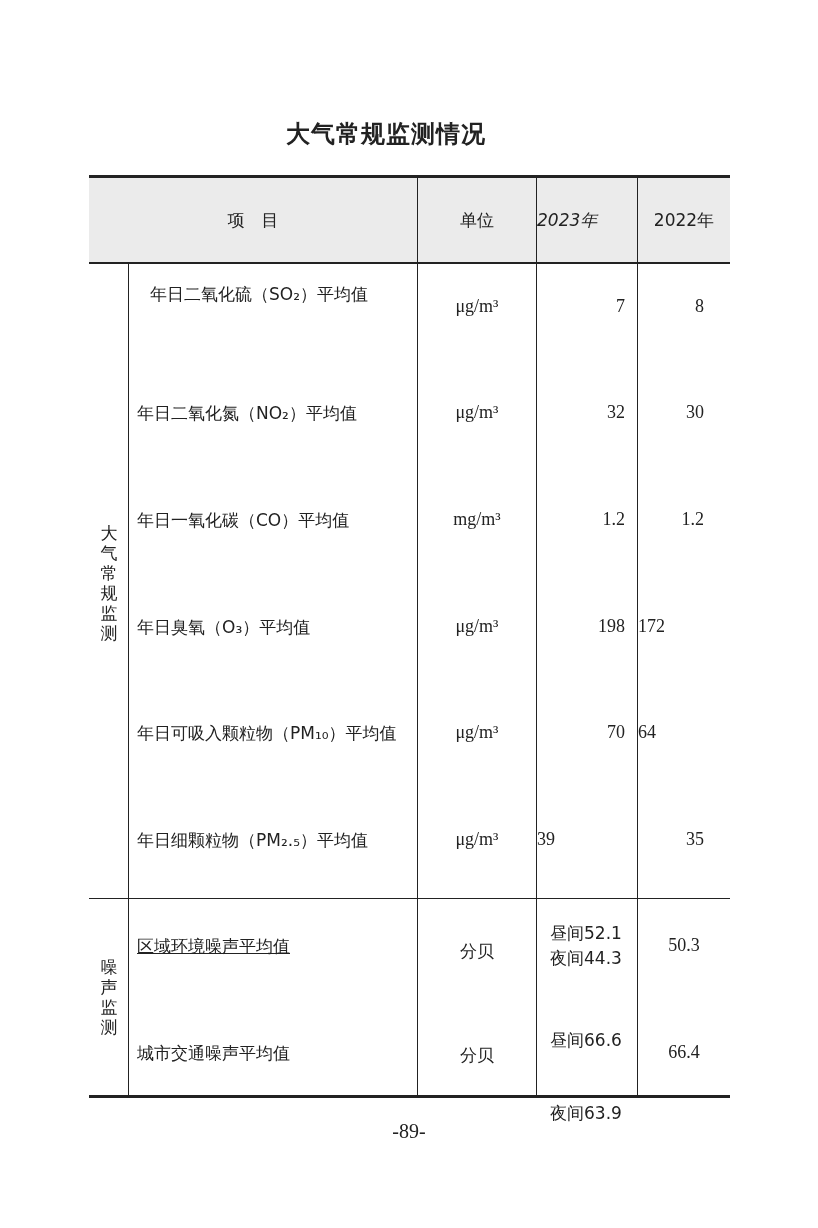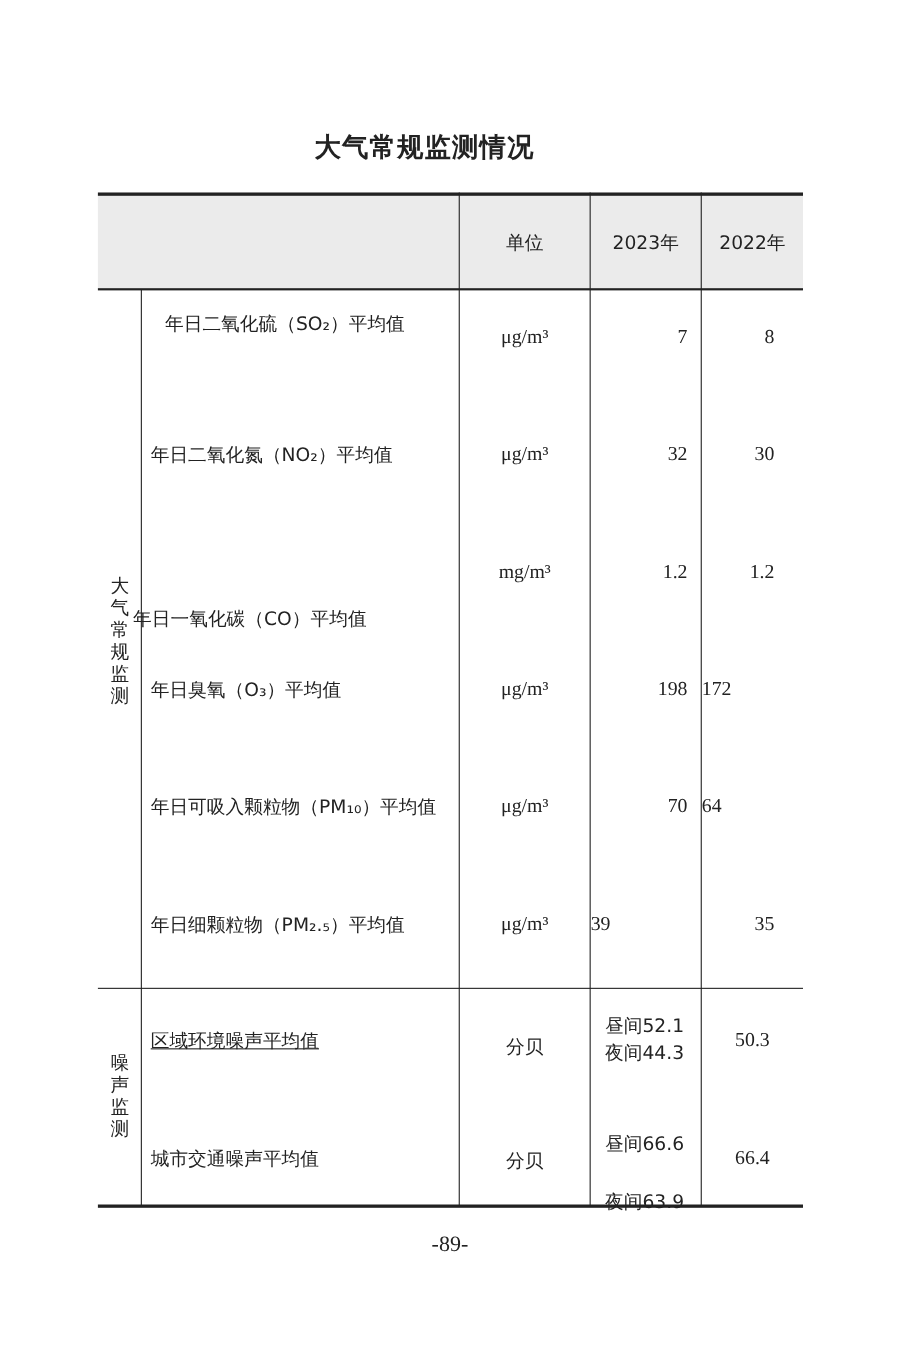--- a/index.html
+++ b/index.html
@@ -29,22 +29,23 @@
   <div class="line" style="left:0;top:0;width:641px;height:3px;"></div>
   <div class="line" style="left:0;top:87px;width:641px;height:2px;"></div>
   <div class="line" style="left:0;top:723px;width:641px;height:1px;"></div>
   <div class="line" style="left:0;top:920px;width:641px;height:3px;"></div>
 
   <div class="line" style="left:39px;top:88px;width:1px;height:833px;"></div>
   <div class="line" style="left:328px;top:0;width:1px;height:921px;"></div>
   <div class="line" style="left:447px;top:0;width:1px;height:921px;"></div>
   <div class="line" style="left:548px;top:0;width:1px;height:921px;"></div>
 
+  <div class="cell" style="left:0;width:328px;text-align:center;top:34px;">项　目</div>
   <div class="cell" style="left:329px;width:118px;text-align:center;top:34px;">单位</div>
-  <div class="cell" style="left:448px;width:100px;text-align:center;top:34px;">2023年</div>
+  <div class="cell" style="left:448px;width:100px;top:34px;font-style:italic;">2023年</div>
   <div class="cell" style="left:549px;width:92px;text-align:center;top:34px;">2022年</div>
 
   <div class="vert" style="left:8px;top:348px;">
     <div>大</div>
     <div>气</div>
     <div>常</div>
     <div>规</div>
     <div>监</div>
     <div>测</div>
   </div>
@@ -55,21 +56,21 @@
     <div class="cell num" style="left:448px;width:88px;text-align:right;top:121px;">7</div>
     <div class="cell num" style="left:549px;width:66px;text-align:right;top:121px;">8</div>
   </div>
   <div>
     <div class="cell" style="left:48px;top:227px;">年日二氧化氮（NO₂）平均值</div>
     <div class="cell num" style="left:329px;width:118px;text-align:center;top:227px;">μg/m³</div>
     <div class="cell num" style="left:448px;width:88px;text-align:right;top:227px;">32</div>
     <div class="cell num" style="left:549px;width:66px;text-align:right;top:227px;">30</div>
   </div>
   <div>
-    <div class="cell" style="left:32px;top:334px;margin-top:42px;">年日一氧化碳（CO）平均值</div>
+    <div class="cell" style="left:48px;top:334px;">年日一氧化碳（CO）平均值</div>
     <div class="cell num" style="left:329px;width:118px;text-align:center;top:334px;">mg/m³</div>
     <div class="cell num" style="left:448px;width:88px;text-align:right;top:334px;">1.2</div>
     <div class="cell num" style="left:549px;width:66px;text-align:right;top:334px;">1.2</div>
   </div>
   <div>
     <div class="cell" style="left:48px;top:441px;">年日臭氧（O₃）平均值</div>
     <div class="cell num" style="left:329px;width:118px;text-align:center;top:441px;">μg/m³</div>
     <div class="cell num" style="left:448px;width:88px;text-align:right;top:441px;">198</div>
     <div class="cell num" style="left:549px;width:66px;top:441px;">172</div>
   </div>
@@ -97,18 +98,18 @@
     <div class="cell" style="left:48px;top:760px;text-decoration:underline;">区域环境噪声平均值</div>
     <div class="cell" style="left:329px;width:118px;text-align:center;top:765px;">分贝</div>
     <div class="cell dual" style="left:461px;top:746px;">昼间52.1</div>
     <div class="cell dual" style="left:461px;top:771px;">夜间44.3</div>
     <div class="cell num" style="left:549px;width:92px;text-align:center;top:760px;">50.3</div>
   </div>
   <div>
     <div class="cell" style="left:48px;top:867px;">城市交通噪声平均值</div>
     <div class="cell" style="left:329px;width:118px;text-align:center;top:869px;">分贝</div>
     <div class="cell dual" style="left:461px;top:853px;">昼间66.6</div>
-    <div class="cell dual" style="left:461px;top:906px;">夜间63.9</div>
+    <div class="cell dual" style="left:461px;top:926px;">夜间63.9</div>
     <div class="cell num" style="left:549px;width:92px;text-align:center;top:867px;">66.4</div>
   </div>
 </div>
 
 <div class="page-num">-89-</div>
 
 </body></html>

